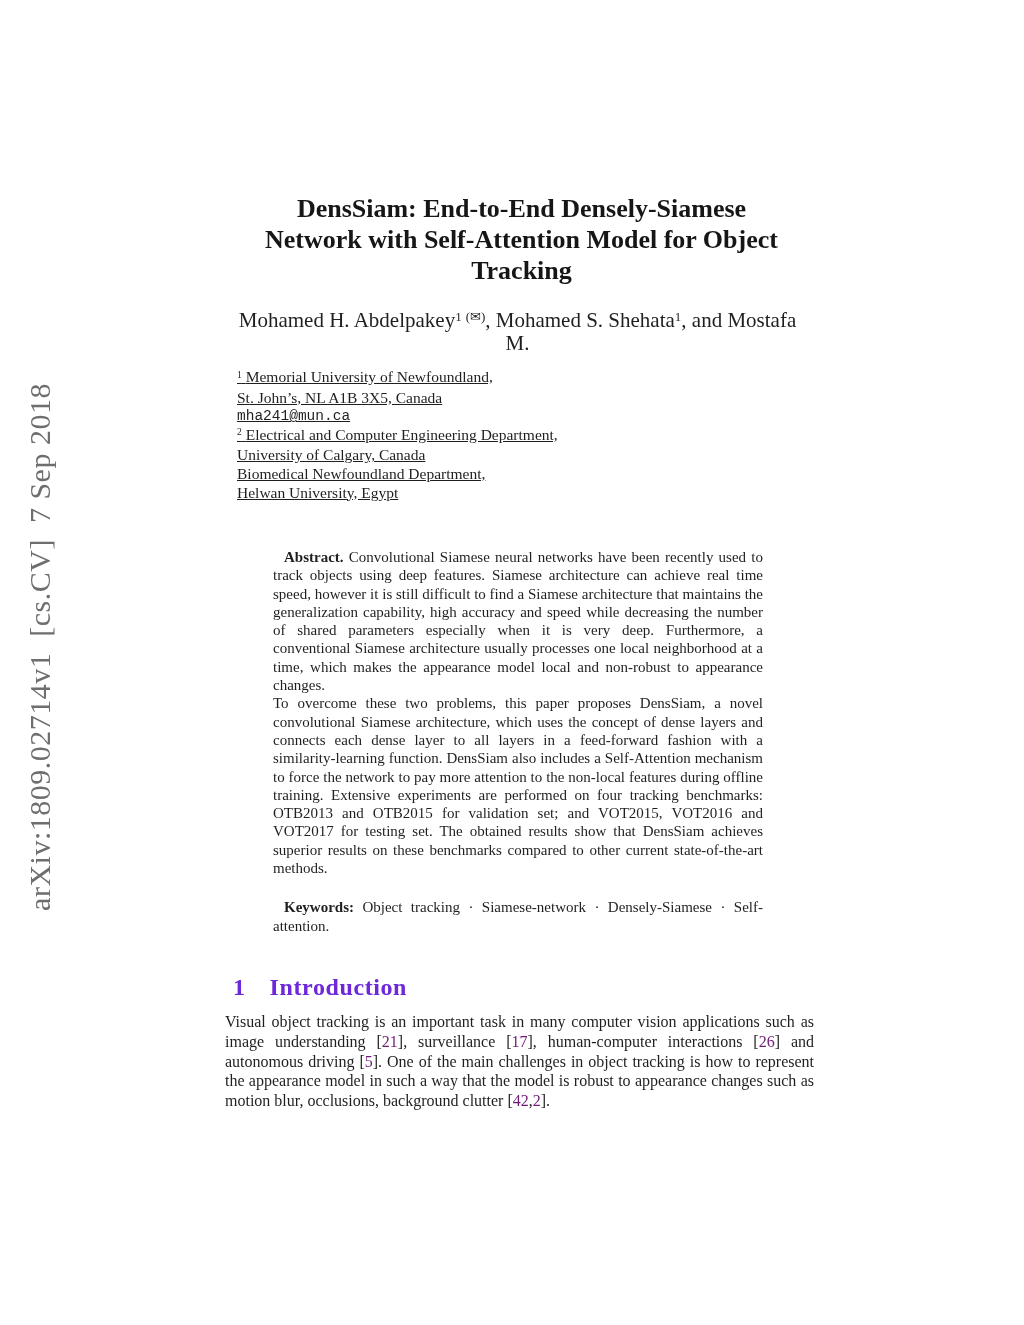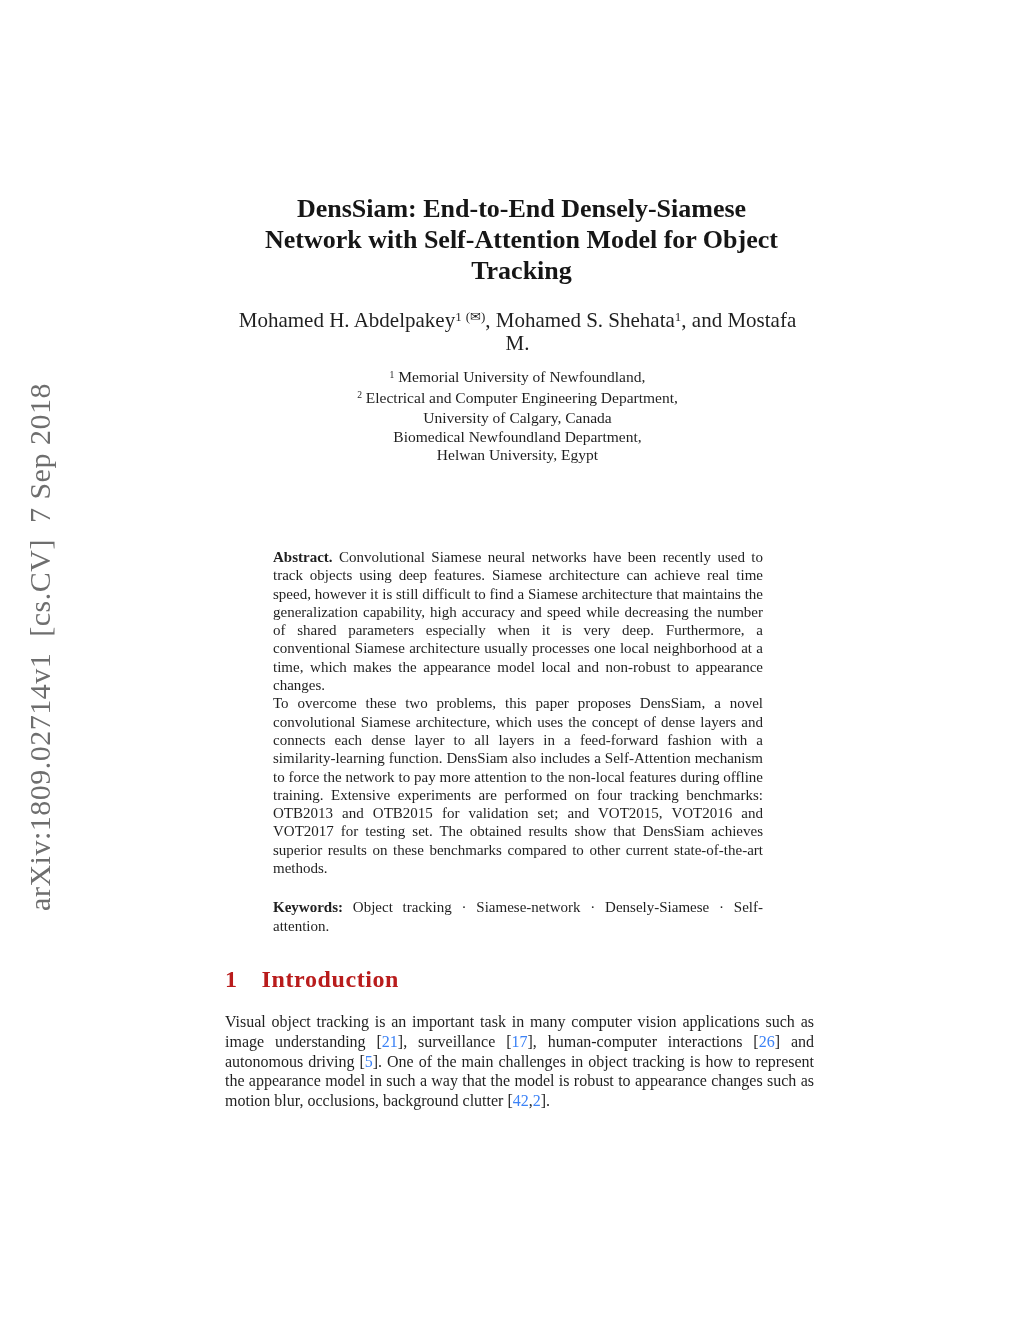--- a/index.html
+++ b/index.html
@@ -56,43 +56,43 @@
     vertical-align: baseline;
     position: relative;
     top: -0.45em;
   }
   sup.env { margin-left: 4px; }
 
   
   .affiliations {
     position: absolute;
     top: 368px;
-    left: 225px;
+    left: 237px;
     width: 585px;
-    text-align: center;
     font-size: 15.5px;
     line-height: 18.6px;
+    text-decoration: underline;
   }
   .email {
     font-family: "Liberation Mono", "DejaVu Sans Mono", monospace;
     font-size: 14.5px;
   }
 
   
   .abstract {
     position: absolute;
     top: 548px;
     left: 273px;
     width: 490px;
     font-size: 15px;
     line-height: 18.3px;
     text-align: justify;
   }
   .abstract .para { margin: 0; }
-  .b { font-weight: bold; }
+  .b { font-weight: bold; margin-left: 11px; }
 
   
   .keywords {
     position: absolute;
     top: 898px;
     left: 273px;
     width: 490px;
     font-size: 15px;
     line-height: 18.5px;
     text-align: justify;
@@ -100,57 +100,59 @@
 
   
   .section-heading {
     position: absolute;
     top: 966px;
     left: 225px;
     width: 585px;
     font-size: 24px;
     font-weight: bold;
     letter-spacing: 0.6px;
-    color: #b91c1c;
-    margin: 0;
+    color: #6d28d9;
+    margin: 8px;
   }
   .section-heading .sec-num { margin-right: 24px; }
 
   
   .intro {
     position: absolute;
     top: 1012px;
     left: 225px;
     width: 589px;
     font-size: 16px;
     line-height: 19.8px;
     text-align: justify;
     margin: 0;
   }
-  .cite { color: #3b82f6; }
+  .cite { color: #701a75; }
 </style>
 </head>
 <body>
 
 <div class="page">
 
   <div class="watermark">arXiv:1809.02714v1  [cs.CV]  7 Sep 2018</div>
 
   <h1 class="title">
     <div>DensSiam: End-to-End Densely-Siamese</div>
     <div>Network with Self-Attention Model for Object</div>
     <div>Tracking</div>
   </h1>
 
   <div class="authors">
     <div><span>Mohamed H. Abdelpakey</span><sup class="marker">1</sup><sup class="marker env">(✉)</sup><span>, Mohamed S. Shehata</span><sup class="marker">1</sup><span>, and Mostafa M.</span></div>
   </div>
 
   <div class="affiliations">
     <div class="aff-line"><sup class="marker">1</sup> <span>Memorial University of Newfoundland,</span></div>
+    <div class="aff-line">St. John’s, NL A1B 3X5, Canada</div>
+    <div class="aff-line email">mha241@mun.ca</div>
     <div class="aff-line"><sup class="marker">2</sup> <span>Electrical and Computer Engineering Department,</span></div>
     <div class="aff-line">University of Calgary, Canada</div>
     <div class="aff-line">Biomedical Newfoundland Department,</div>
     <div class="aff-line">Helwan University, Egypt</div>
   </div>
 
   <div class="abstract">
     <div class="para"><span class="b">Abstract.</span> <span>Convolutional Siamese neural networks have been recently used to track objects using deep features. Siamese architecture can achieve real time speed, however it is still difficult to find a Siamese architecture that maintains the generalization capability, high accuracy and speed while decreasing the number of shared parameters especially when it is very deep. Furthermore, a conventional Siamese architecture usually processes one local neighborhood at a time, which makes the appearance model local and non-robust to appearance changes.</span></div>
     <div class="para">To overcome these two problems, this paper proposes DensSiam, a novel convolutional Siamese architecture, which uses the concept of dense layers and connects each dense layer to all layers in a feed-forward fashion with a similarity-learning function. DensSiam also includes a Self-Attention mechanism to force the network to pay more attention to the non-local features during offline training. Extensive experiments are performed on four tracking benchmarks: OTB2013 and OTB2015 for validation set; and VOT2015, VOT2016 and VOT2017 for testing set. The obtained results show that DensSiam achieves superior results on these benchmarks compared to other current state-of-the-art methods.</div>
   </div>

